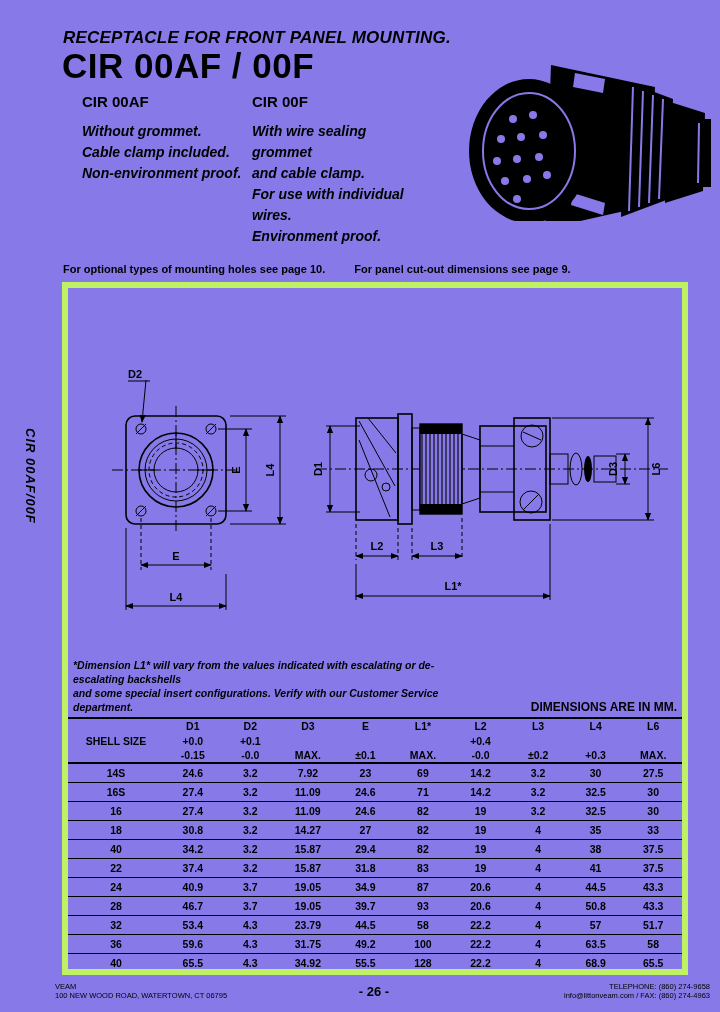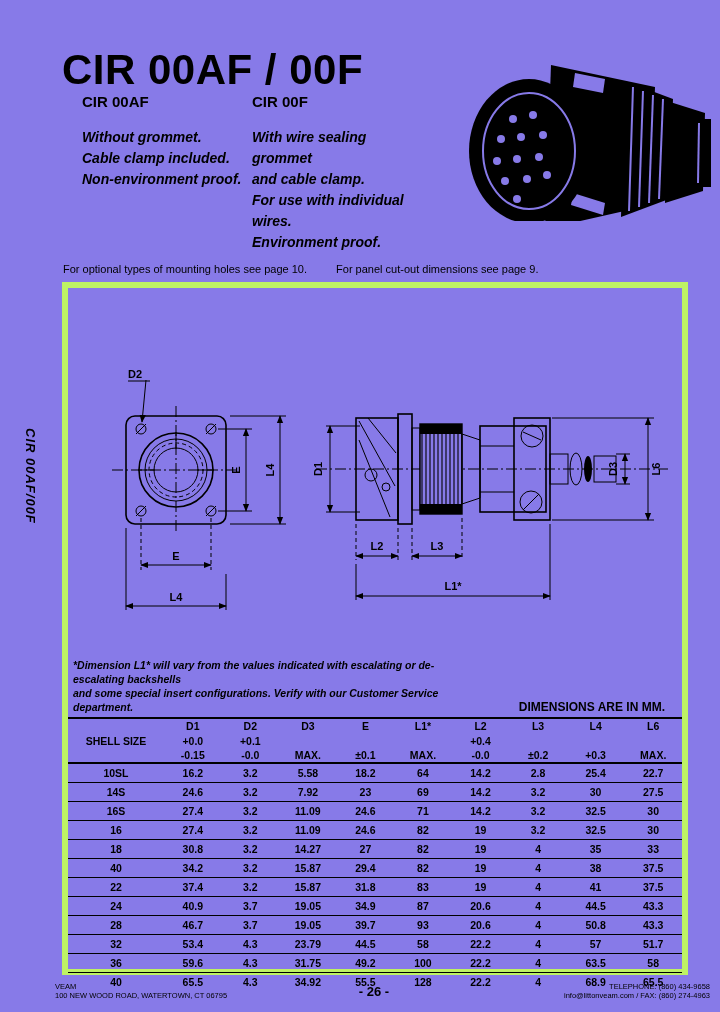--- a/index.html
+++ b/index.html
@@ -16,44 +16,44 @@
     font-size:13px; font-weight:bold; font-style:italic; letter-spacing:1px;
     white-space:nowrap;
   }
   
   .tagline {
     position:absolute; left:63px; top:28px;
     font-size:17px; font-weight:bold; font-style:italic; letter-spacing:.2px;
   }
   .page-title {
     position:absolute; left:62px; top:46px;
-    font-size:42px; font-weight:bold; letter-spacing:.5px;
+    font-size:35px; font-weight:bold; letter-spacing:.5px;
   }
   .variants { position:absolute; left:82px; top:93px; width:360px; display:flex; }
   .variant { width:168px; }
   .variant + .variant { margin-left:2px; }
-  .variant-name { font-size:15px; font-weight:bold; margin-bottom:17px; }
+  .variant-name { font-size:15px; font-weight:bold; margin-bottom:11px; }
   .variant-lines {
     font-size:14px; font-weight:bold; font-style:italic;
     line-height:21px; white-space:pre-line;
   }
   
   .photo { position:absolute; left:455px; top:53px; width:256px; height:168px; }
   
-  .refs { position:absolute; left:63px; top:263px; font-size:11px; }
+  .refs { position:absolute; left:63px; top:263px; font-size:11px;font-weight:bold; }
   .refs span + span { margin-left:26px; }
   
   .main-box {
     position:absolute; left:62px; top:282px; width:626px; height:693px;
     border:6px solid #bef264; display:flex; flex-direction:column;
   }
   .drawing-svg { width:622px; height:370px; display:block; flex:0 0 auto; }
   .note {
     flex:0 0 41px; display:flex; align-items:flex-end;
-    padding:0 17px 3px 5px;
+    padding:0 5px 3px 5px;
     gap:48px;
   }
   .note-lines { font-size:10.5px; font-weight:bold; font-style:italic; line-height:14px; }
   .note-units { font-size:12px; font-weight:bold; white-space:nowrap; }
   
   .dim-table {
     width:100%; border-collapse:collapse; table-layout:fixed;
     border-top:2px solid #000; flex:1 1 auto;
   }
   .dim-table td { text-align:center; font-size:10.5px; font-weight:bold; padding:0; }
@@ -76,20 +76,21 @@
   .cline { stroke-dasharray:11 3 2 3; }
   .dim-label { font-weight:bold; font-size:11px; fill:#000; }
 </style>
 </head>
 <body>
 
 <div class="page">
 
   <div class="side-label">CIR 00AF/00F</div>
 
+  <div class="tagline">RECEPTACLE FOR FRONT PANEL MOUNTING.</div>
   <h1 class="page-title">CIR 00AF / 00F</h1>
 
   <div class="variants">
     <div class="variant">
       <div class="variant-name">CIR 00AF</div>
       <div class="variant-lines">Without grommet.
 Cable clamp included.
 Non-environment proof.</div>
     </div>
     <div class="variant">
@@ -312,32 +313,20 @@
             <td>±0.1</td>
             <td>MAX.</td>
             <td>-0.0</td>
             <td>±0.2</td>
             <td>+0.3</td>
             <td>MAX.</td>
           </tr>
         </thead>
       <tbody>
           <tr>
-            <td>10SL</td>
-            <td>16.2</td>
-            <td>3.2</td>
-            <td>5.58</td>
-            <td>18.2</td>
-            <td>64</td>
-            <td>14.2</td>
-            <td>2.8</td>
-            <td>25.4</td>
-            <td>22.7</td>
-          </tr>
-          <tr>
             <td>14S</td>
             <td>24.6</td>
             <td>3.2</td>
             <td>7.92</td>
             <td>23</td>
             <td>69</td>
             <td>14.2</td>
             <td>3.2</td>
             <td>30</td>
             <td>27.5</td>
@@ -466,18 +455,18 @@
     </table>
   </div>
 
   <div class="footer">
     <div class="footer-left">
       <div>VEAM</div>
       <div>100 NEW WOOD ROAD, WATERTOWN, CT 06795</div>
     </div>
     <div class="footer-center">- 26 -</div>
     <div class="footer-right">
-      <div>TELEPHONE: (860) 434-9658</div>
+      <div>TELEPHONE: (860) 274-9658</div>
       <div>info@littonveam.com / FAX: (860) 274-4963</div>
     </div>
   </div>
 
 </div>
 
 </body></html>

